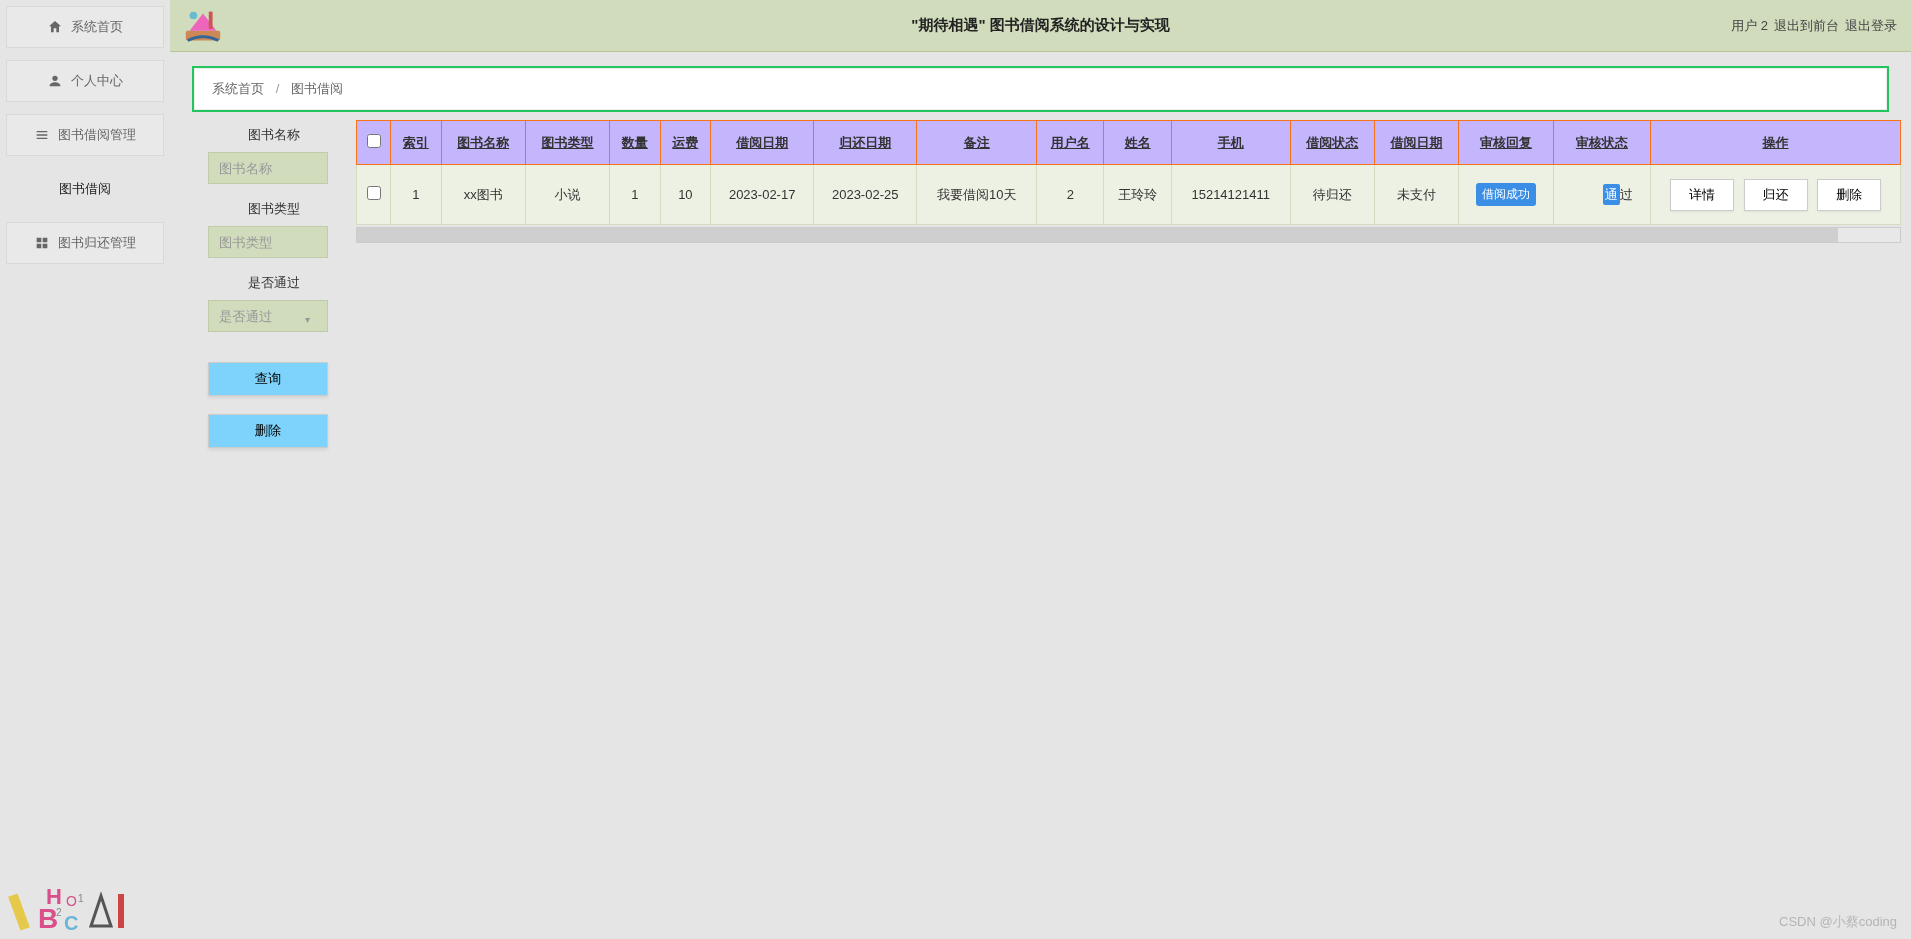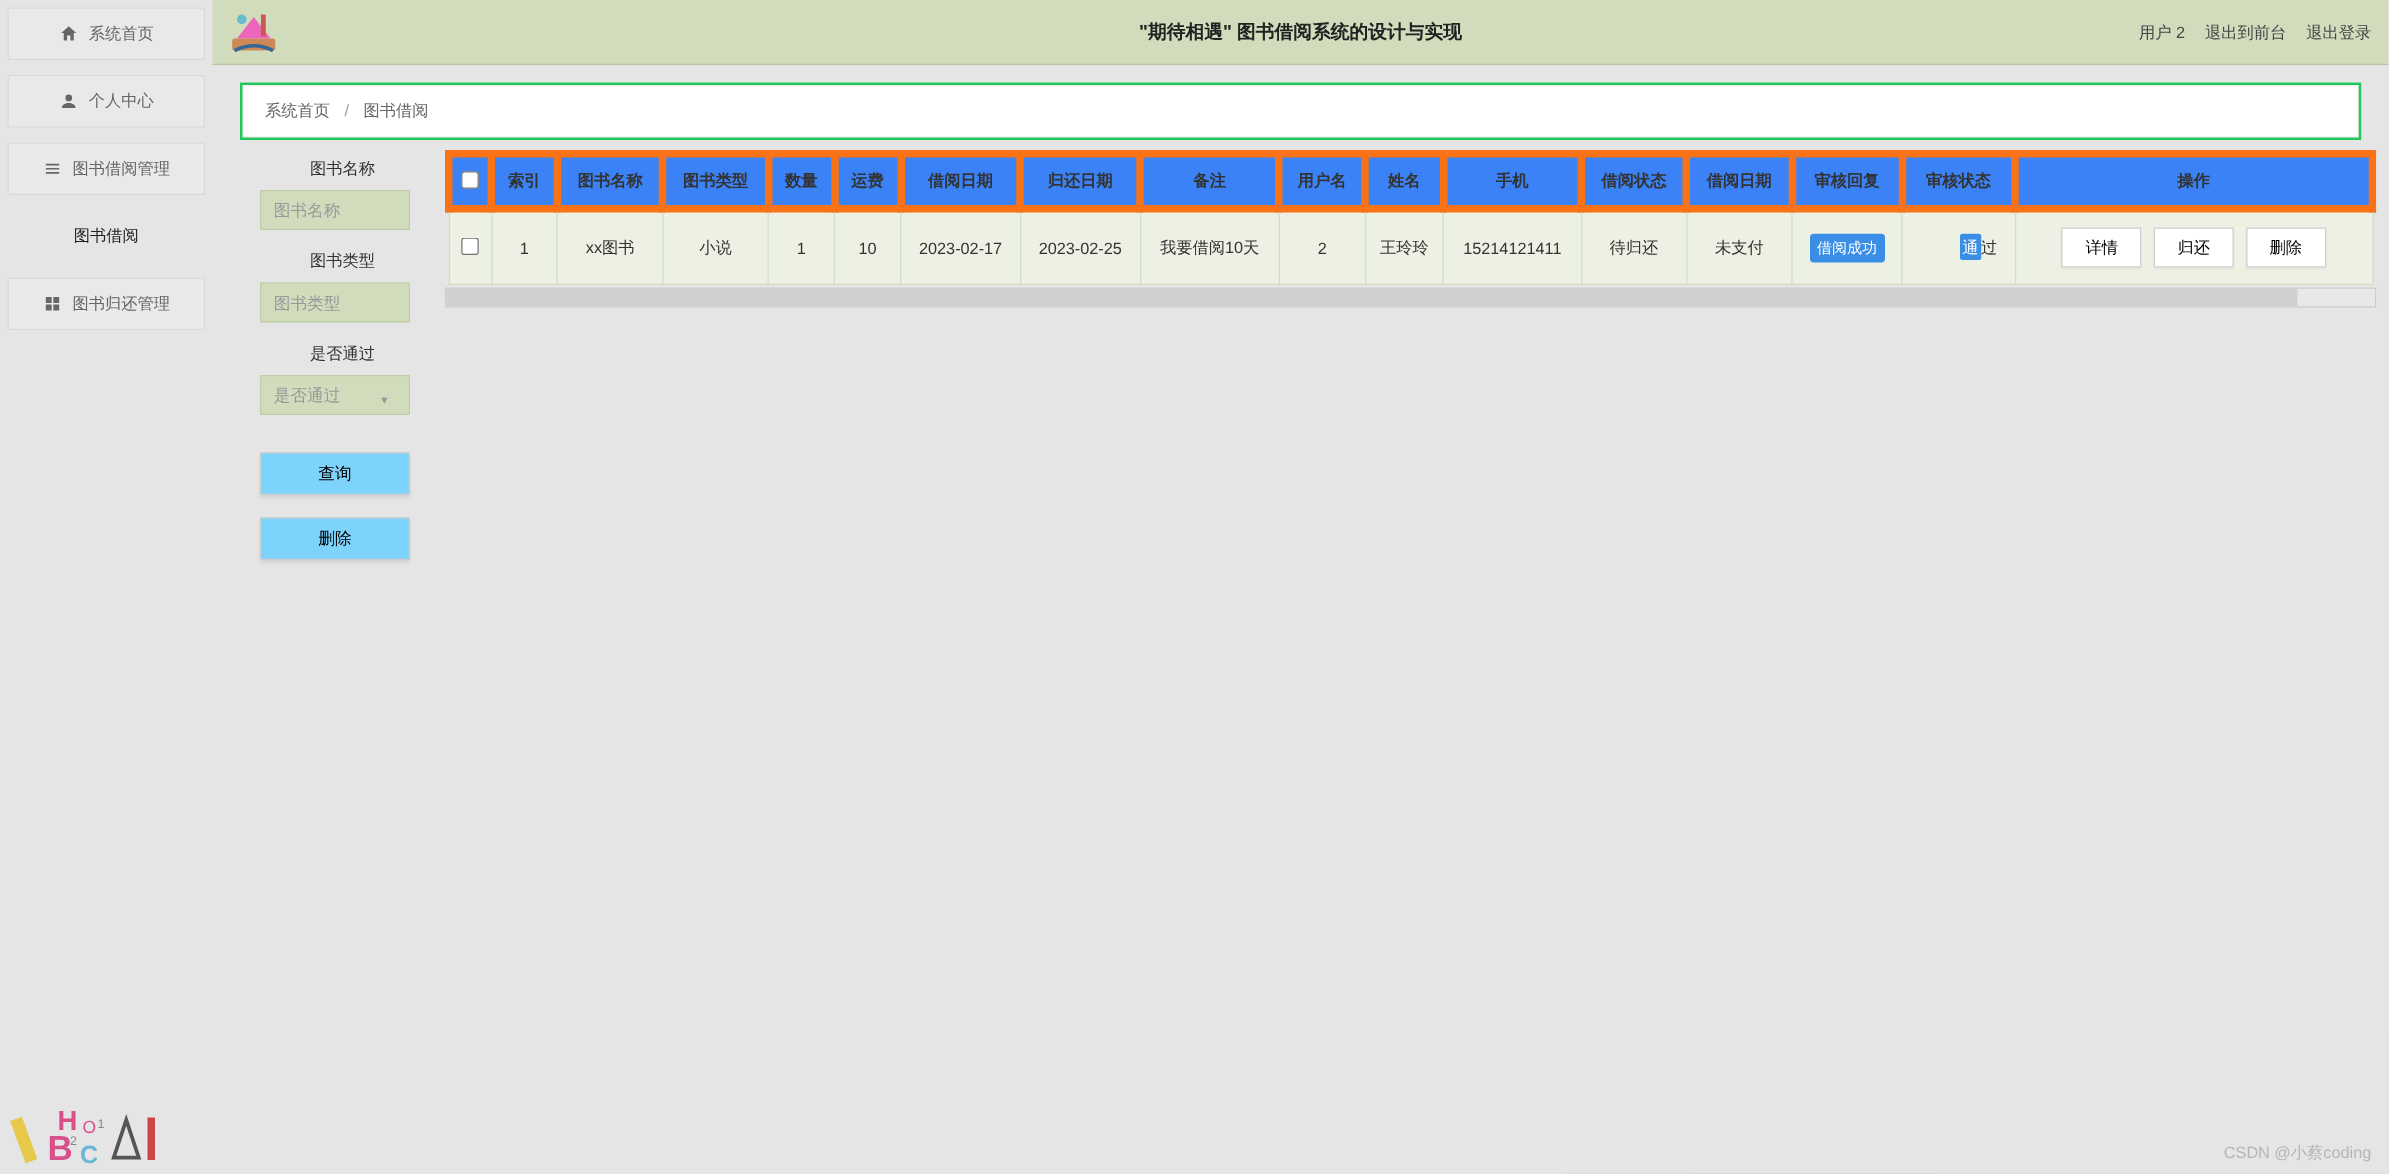--- a/index.html
+++ b/index.html
@@ -9,40 +9,40 @@
     .nav-item { background:#e9e9e9; border:1px solid #d9d9d9; height:42px; margin-bottom:12px; display:flex; align-items:center; justify-content:center; color:#666; cursor:pointer; gap:8px; }
     .nav-item.sub { background:#fff; border:none; font-weight:400; }
     .nav-item.active { background:#e5e5e5; color:#222; }
     .nav-icon { width:16px; height:16px; fill:#666; }
 
     .main { position:absolute; left:170px; top:0; right:0; bottom:0; background:#e5e5e5; overflow:hidden; }
     .header { height:52px; background:#d0dcbc; display:flex; align-items:center; position:relative; border-bottom:1px solid #b7c59b; }
     .logo { width:50px; height:50px; margin:2px 0 0 8px; display:flex; align-items:center; justify-content:center; }
     .logo svg { width:46px; height:46px; }
     .header-title { position:absolute; left:0; right:0; text-align:center; font-weight:bold; font-size:15px; color:#222; pointer-events:none; }
-    .header-actions { position:absolute; right:14px; display:flex; align-items:center; gap:16px; color:#444; }
+    .header-actions { position:absolute; right:14px; display:flex; align-items:center; gap:6px; color:#444; }
     .header-actions span { cursor:pointer; }
 
     .breadcrumb { margin:14px 22px; padding:12px 18px; background:#fff; border:2px solid #22c55e; color:#666; box-shadow:inset 0 0 0 1px #eee; }
     .breadcrumb .sep { margin:0 8px; color:#999; }
 
     .content { position:absolute; top:100px; left:10px; right:10px; bottom:0; display:flex; }
     .filter-panel { width:170px; padding:20px 10px 0 20px; }
     .filter-label { color:#333; font-size:13px; margin:6px 0 8px; padding-left:48px; }
     .filter-input { width:120px; height:32px; background:#d0dcbc; border:1px solid #c0cda8; outline:none; padding:0 10px; margin:0 0 10px 8px; color:#999; }
     .filter-input::placeholder { color:#999; }
     .filter-select { width:120px; height:32px; background:#d0dcbc; border:1px solid #c0cda8; margin:0 0 10px 8px; padding:0 10px; color:#999; appearance:none; position:relative; }
     .sel-wrap { position:relative; display:inline-block; }
     .sel-wrap::after { content:"▾"; position:absolute; right:18px; top:14px; color:#999; font-size:10px; pointer-events:none; }
     .filter-btn { width:120px; height:34px; background:#7dd3fc; border:1px solid #ccc; margin:10px 0 0 8px; cursor:pointer; box-shadow:0 2px 3px rgba(0,0,0,.08); display:block; }
     .filter-btn:first-of-type { margin-top:20px; }
 
     .table-wrap { flex:1; margin:20px 0 0 6px; overflow-x:auto; }
     .tbl { border-collapse:collapse; width:100%; min-width:1250px; }
-    .tbl th { background:#3b82f6; border:6px solid #f97316; height:44px; font-weight:bold; color:#333; font-size:13px; padding:0 6px; text-align:center; white-space:nowrap; }
+    .tbl th { background:#c4b5fd; border:1px solid #f97316; height:44px; font-weight:bold; color:#333; font-size:13px; padding:0 6px; text-align:center; white-space:nowrap;text-decoration:underline; }
     .tbl td { background:#edf1e3; border:1px solid #d4ddc2; height:60px; text-align:center; padding:4px 6px; font-size:13px; }
     .chk { width:14px; height:14px; }
     .tag { background:#3a8ee6; color:#fff; padding:3px 6px; border-radius:3px; font-size:12px; display:inline-block;font-family:Liberation Serif, serif; }
     .state-partial { display:inline-block;padding-left:32px; }
     .state-partial .hl { background:#3a8ee6; color:#fff; padding:3px 2px; border-radius:2px; }
     .row-btn { background:#fff; border:1px solid #ccc; padding:6px 18px; cursor:pointer; font-size:13px; margin:0 3px; box-shadow:0 1px 2px rgba(0,0,0,.06); }
     .hscroll { height:16px; background:#e8e8e8; border:1px solid #ccc; margin-top:2px; position:relative; }
     .hscroll .thumb { position:absolute; left:0; top:0; bottom:0; width:96%; background:#cfcfcf; }
 
     .bg-tri { position:absolute; right:0; bottom:0; width:560px; height:460px; background:#afc988; clip-path:polygon(52% 0,100% 76%,100% 100%,0 100%); opacity:.7; z-index:-1; }
@@ -137,21 +137,21 @@
           <th>借阅日期</th>
           <th>归还日期</th>
           <th>备注</th>
           <th>用户名</th>
           <th>姓名</th>
           <th>手机</th>
           <th>借阅状态</th>
           <th>借阅日期</th>
           <th>审核回复</th>
           <th>审核状态</th>
-          <th style="width:286px">操作</th>
+          <th style="width:250px">操作</th>
         </tr>
           </thead>
         <tbody>
             <tr>
           <td><input type="checkbox" class="chk" style=""></td>
           <td>1</td>
           <td>xx图书</td>
           <td>小说</td>
           <td>1</td>
           <td>10</td>

